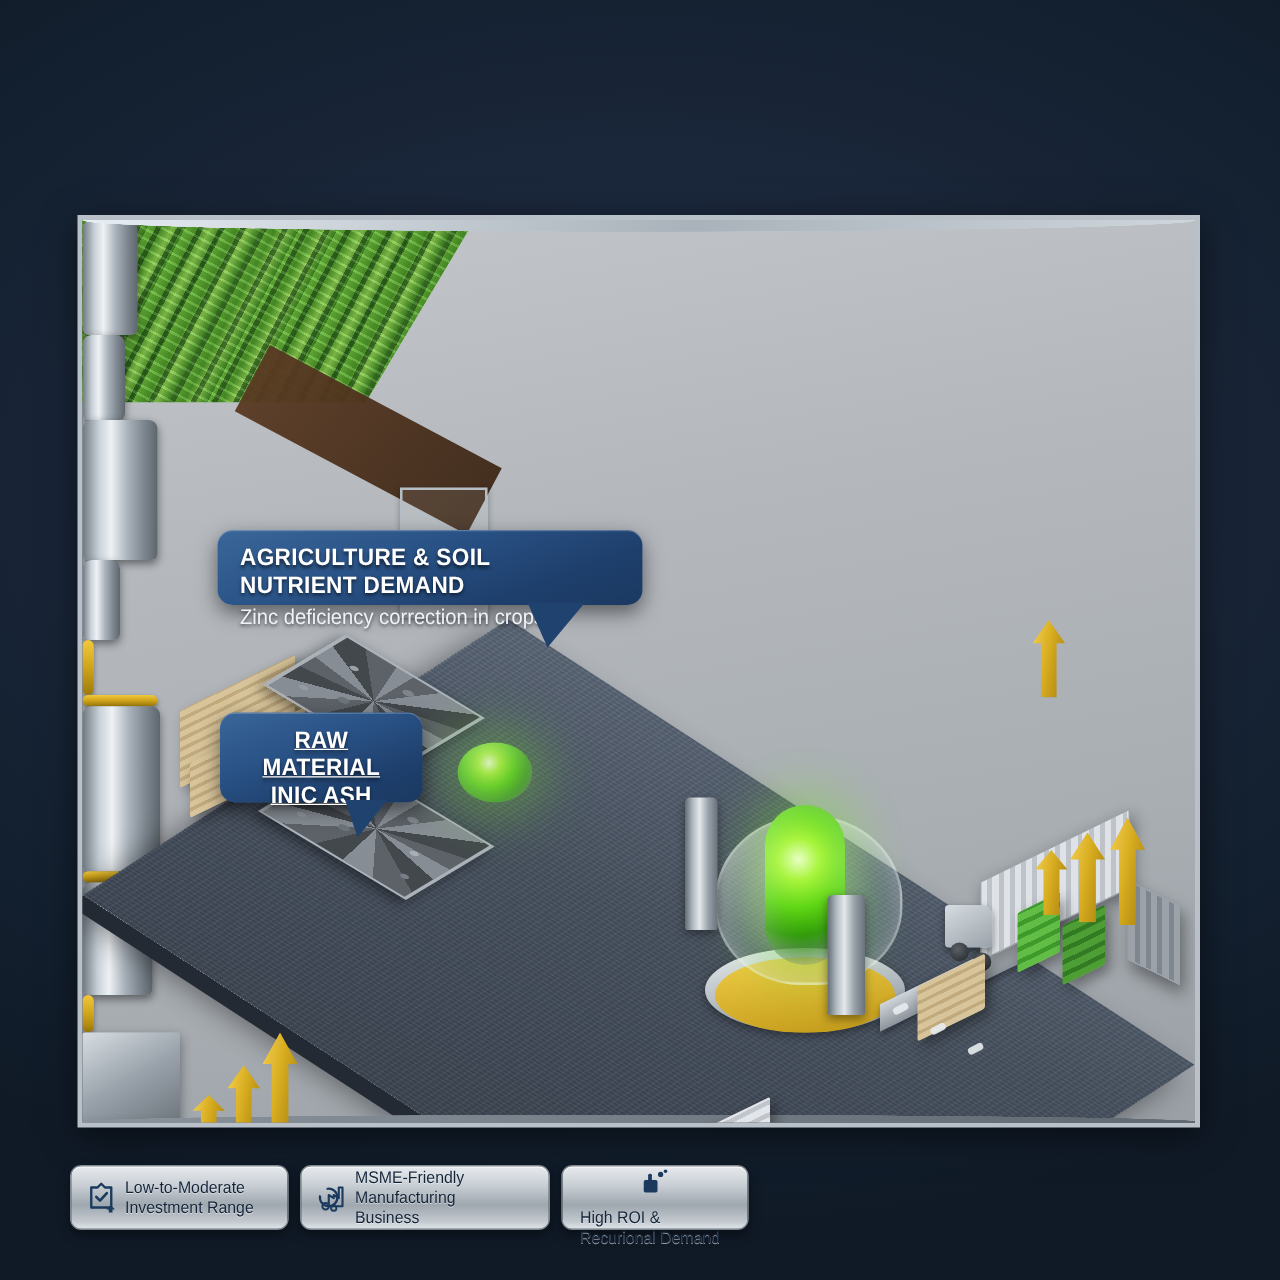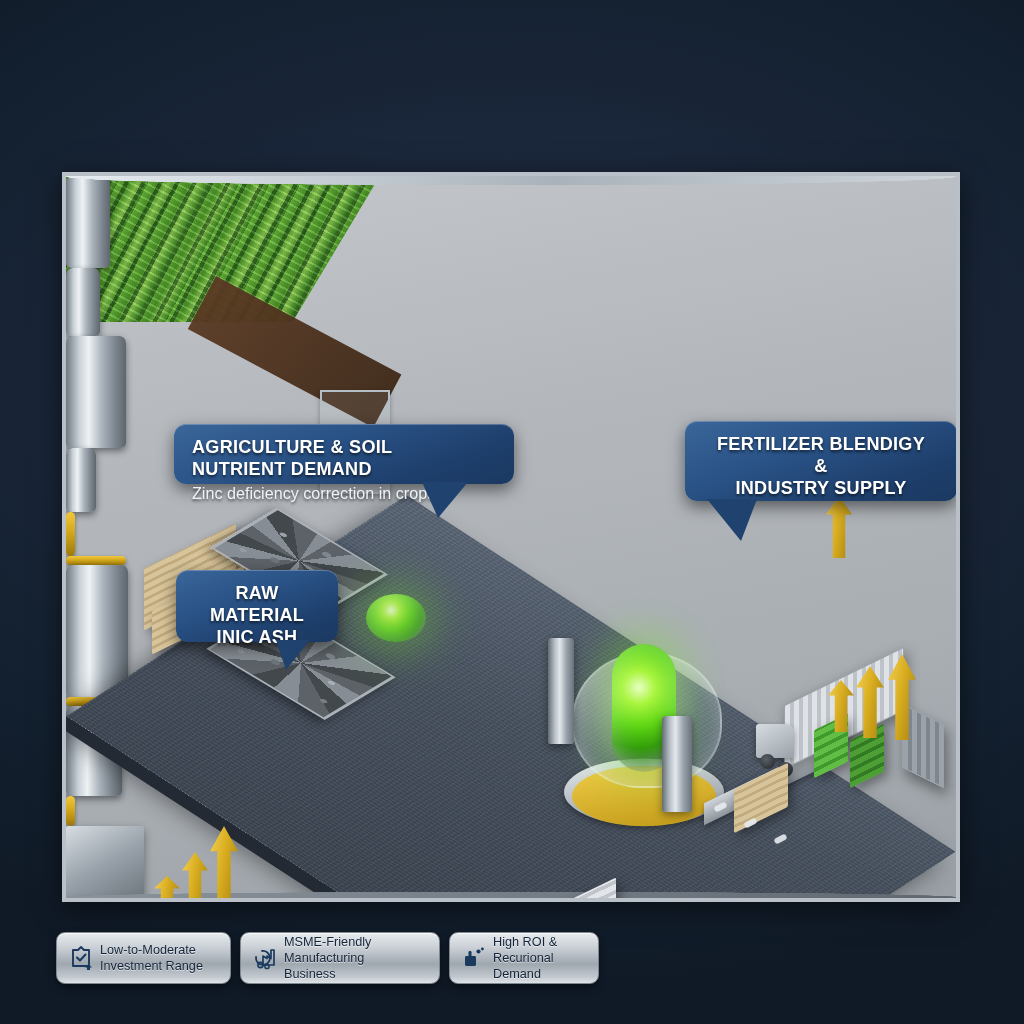--- a/index.html
+++ b/index.html
@@ -332,21 +332,21 @@
     border-right: 30px solid transparent;
     border-top: 36px solid #20426e;
   }
   #co-fert   { left: 619px; top: 245px; width: 272px; height: 80px; }
   #co-fert .tail {
     left: 22px; bottom: -40px;
     border-left: 34px solid transparent;
     border-right: 16px solid transparent;
     border-top: 42px solid #20426e;
   }
-  #co-raw    { left: 110px; top: 394px; width: 162px; height: 72px; }
+  #co-raw    { left: 110px; top: 394px; width: 162px; height: 72px; text-decoration: underline; }
   #co-raw .tail {
     left: 100px; bottom: -28px;
     border-left: 10px solid transparent;
     border-right: 24px solid transparent;
     border-top: 30px solid #20426e;
   }
   #co-govt   { left: 707px; top: 386px; width: 186px; height: 72px; }
   #co-govt .tail {
     left: 38px; bottom: -28px;
     border-left: 24px solid transparent;
@@ -390,21 +390,21 @@
     color: #14253a;
     white-space: pre-line;
     transform: scaleX(0.94);
     transform-origin: left center;
     text-shadow: 0 1px 0 rgba(255,255,255,0.55);
   }
   #badge-growing  { width: 190px; }
   #badge-invest   { width: 175px; }
   #badge-dealer   { width: 190px; }
   #badge-msme     { width: 200px; }
-  #badge-roi      { width: 150px; }
+  #badge-roi      { width: 150px; flex-direction: column; }
 </style>
 </head>
 <body>
 
 <div id="poster">
 
 
   <div class="panel">
 
     <div class="cropfield"></div>
@@ -471,25 +471,20 @@
       <div class="arrow-up" style="left:790px; top:490px; width:28px; height:72px;"></div>
       <div class="arrow-up" style="left:822px; top:478px; width:28px; height:86px;"></div>
     </div>
 
     <div class="callout" id="co-agri">
       <span class="c-title">AGRICULTURE &amp; SOIL NUTRIENT DEMAND</span>
       <span class="c-sub">Zinc deficiency correction in crops</span>
       <span class="tail"></span>
     </div>
 
-    <div class="callout center" id="co-fert">
-      <span class="c-title">FERTILIZER BLENDIGY &amp;
-INDUSTRY SUPPLY</span>
-      <span class="tail"></span>
-    </div>
 
     <div class="callout center" id="co-raw">
       <span class="c-title">RAW MATERIAL
 INIC ASH</span>
       <span class="tail"></span>
     </div>
 
 
   </div>
 

